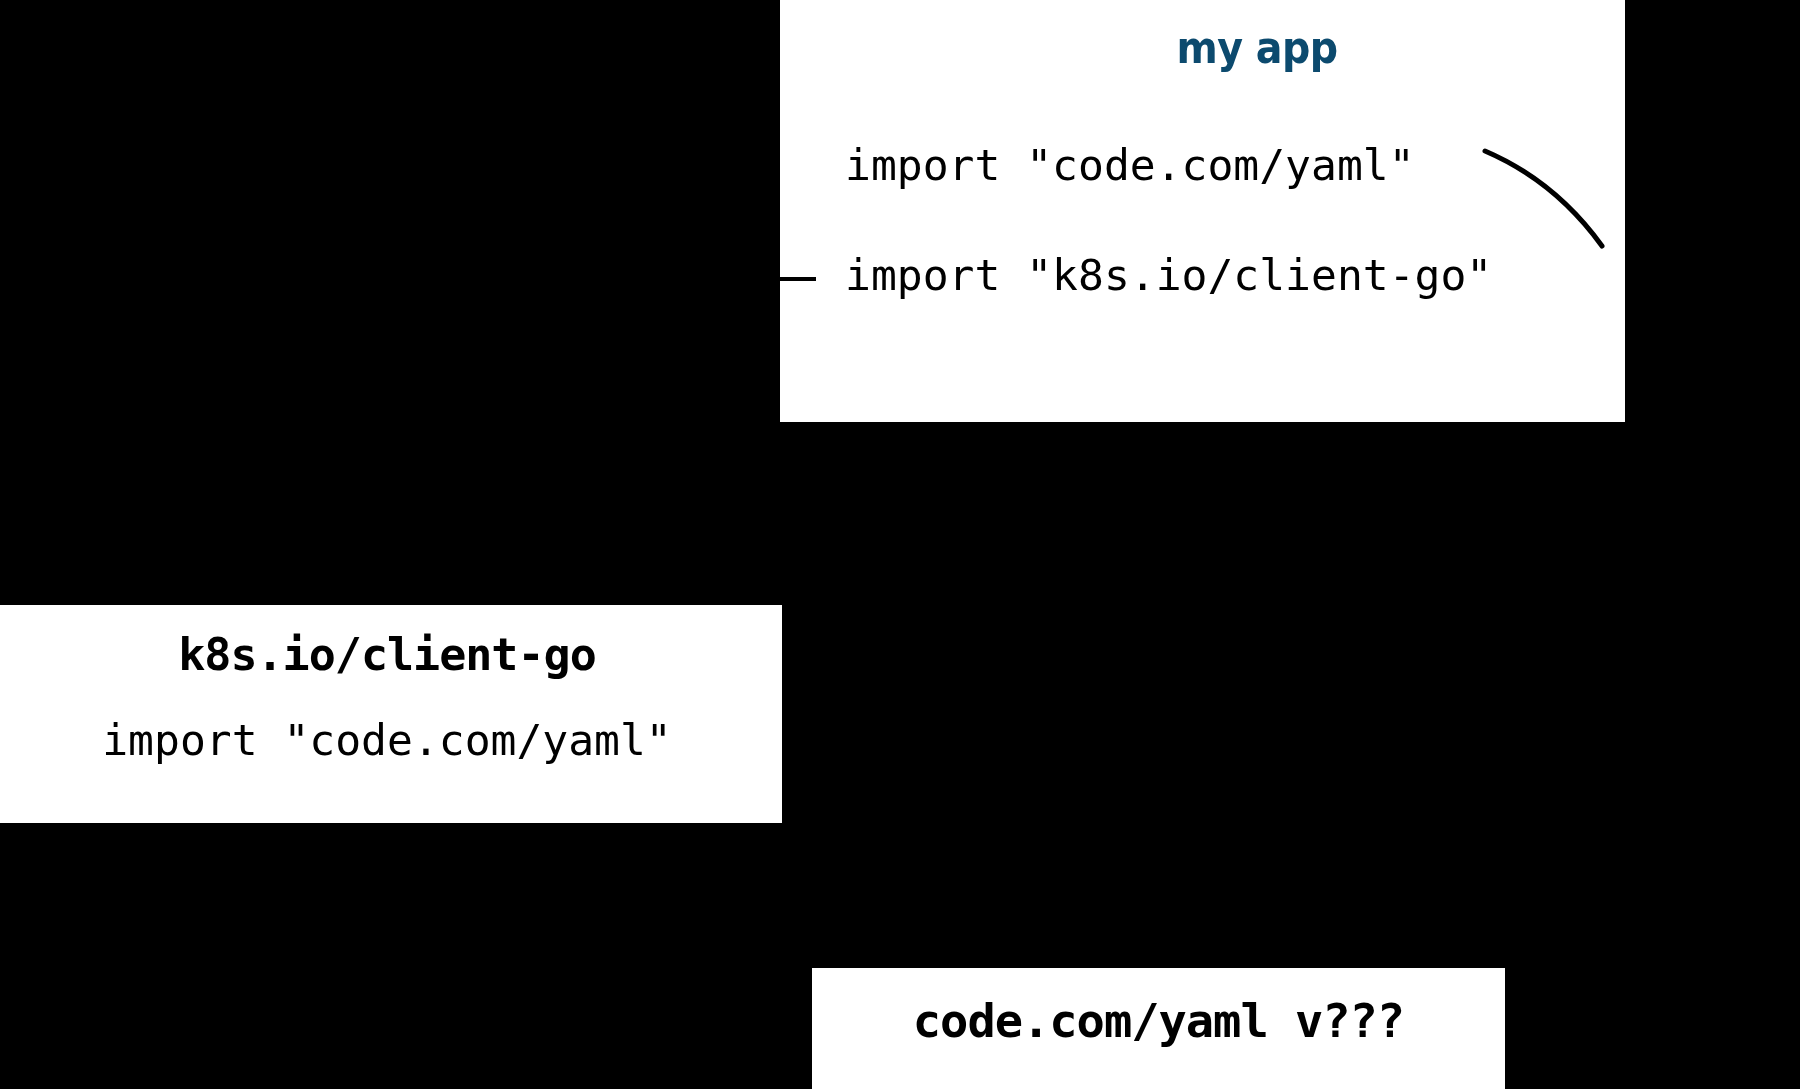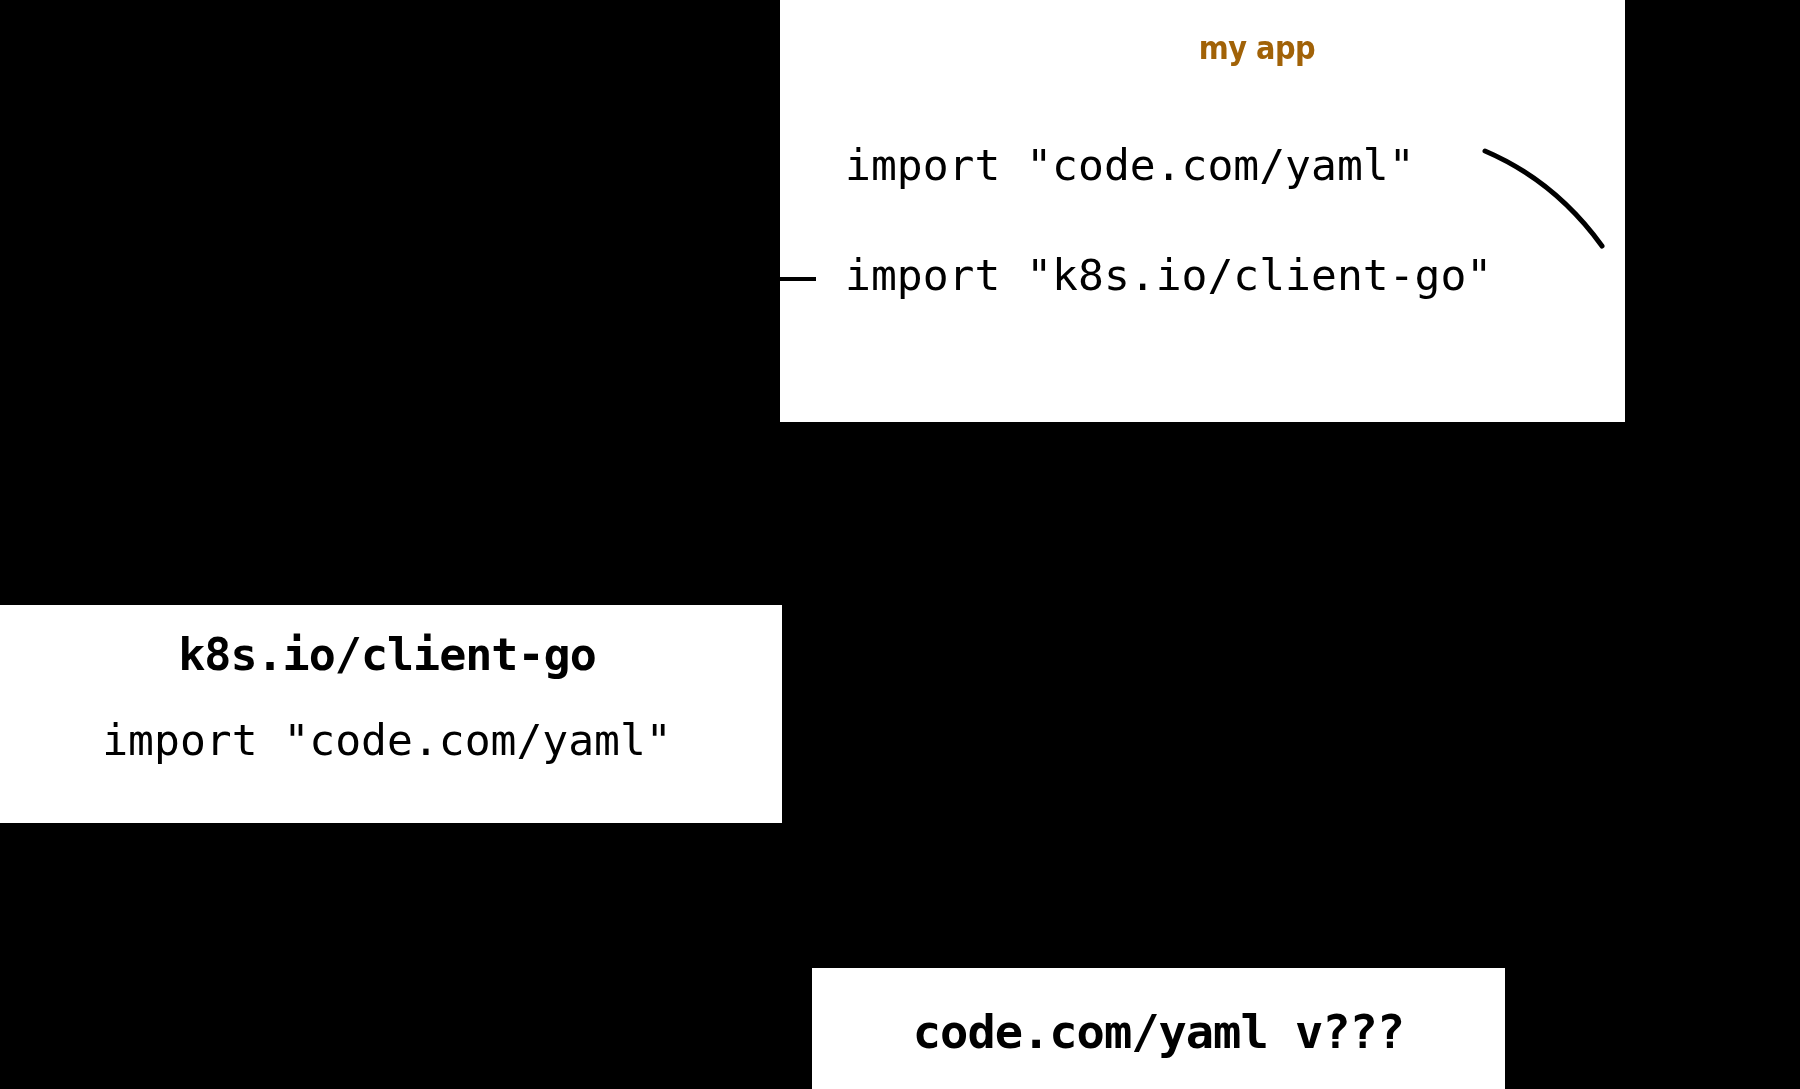--- a/index.html
+++ b/index.html
@@ -31,23 +31,23 @@
   }
   #title-my-app {
     position: absolute;
     left: 0;
     top: 36px;
     width: 954px;
     text-align: center;
     font-family: "DejaVu Sans Condensed", "DejaVu Sans", sans-serif;
     font-stretch: condensed;
     font-weight: 700;
-    font-size: 32px;
+    font-size: 44px;
     line-height: 52px;
-    color: #a16207;
+    color: #0c4a6e;
     letter-spacing: -0.5px;
   }
   #import-line-yaml {
     position: absolute;
     left: 65px;
     top: 154px;
     font-family: "DejaVu Sans Mono", monospace;
     font-stretch: condensed;
     font-weight: 400;
     font-size: 43px;
@@ -135,21 +135,20 @@
     top: 24px;
     width: 693px;
     text-align: center;
     font-family: "DejaVu Sans Mono", monospace;
     font-stretch: condensed;
     font-weight: 700;
     font-size: 47px;
     line-height: 58px;
     color: #000000;
     letter-spacing: -1px;
-    margin-top: 11px;
   }
 </style>
 </head>
 <body>
 
 <div id="canvas">
 
   <div class="node-box" id="box-my-app">
     <div id="title-my-app">my app</div>
 

